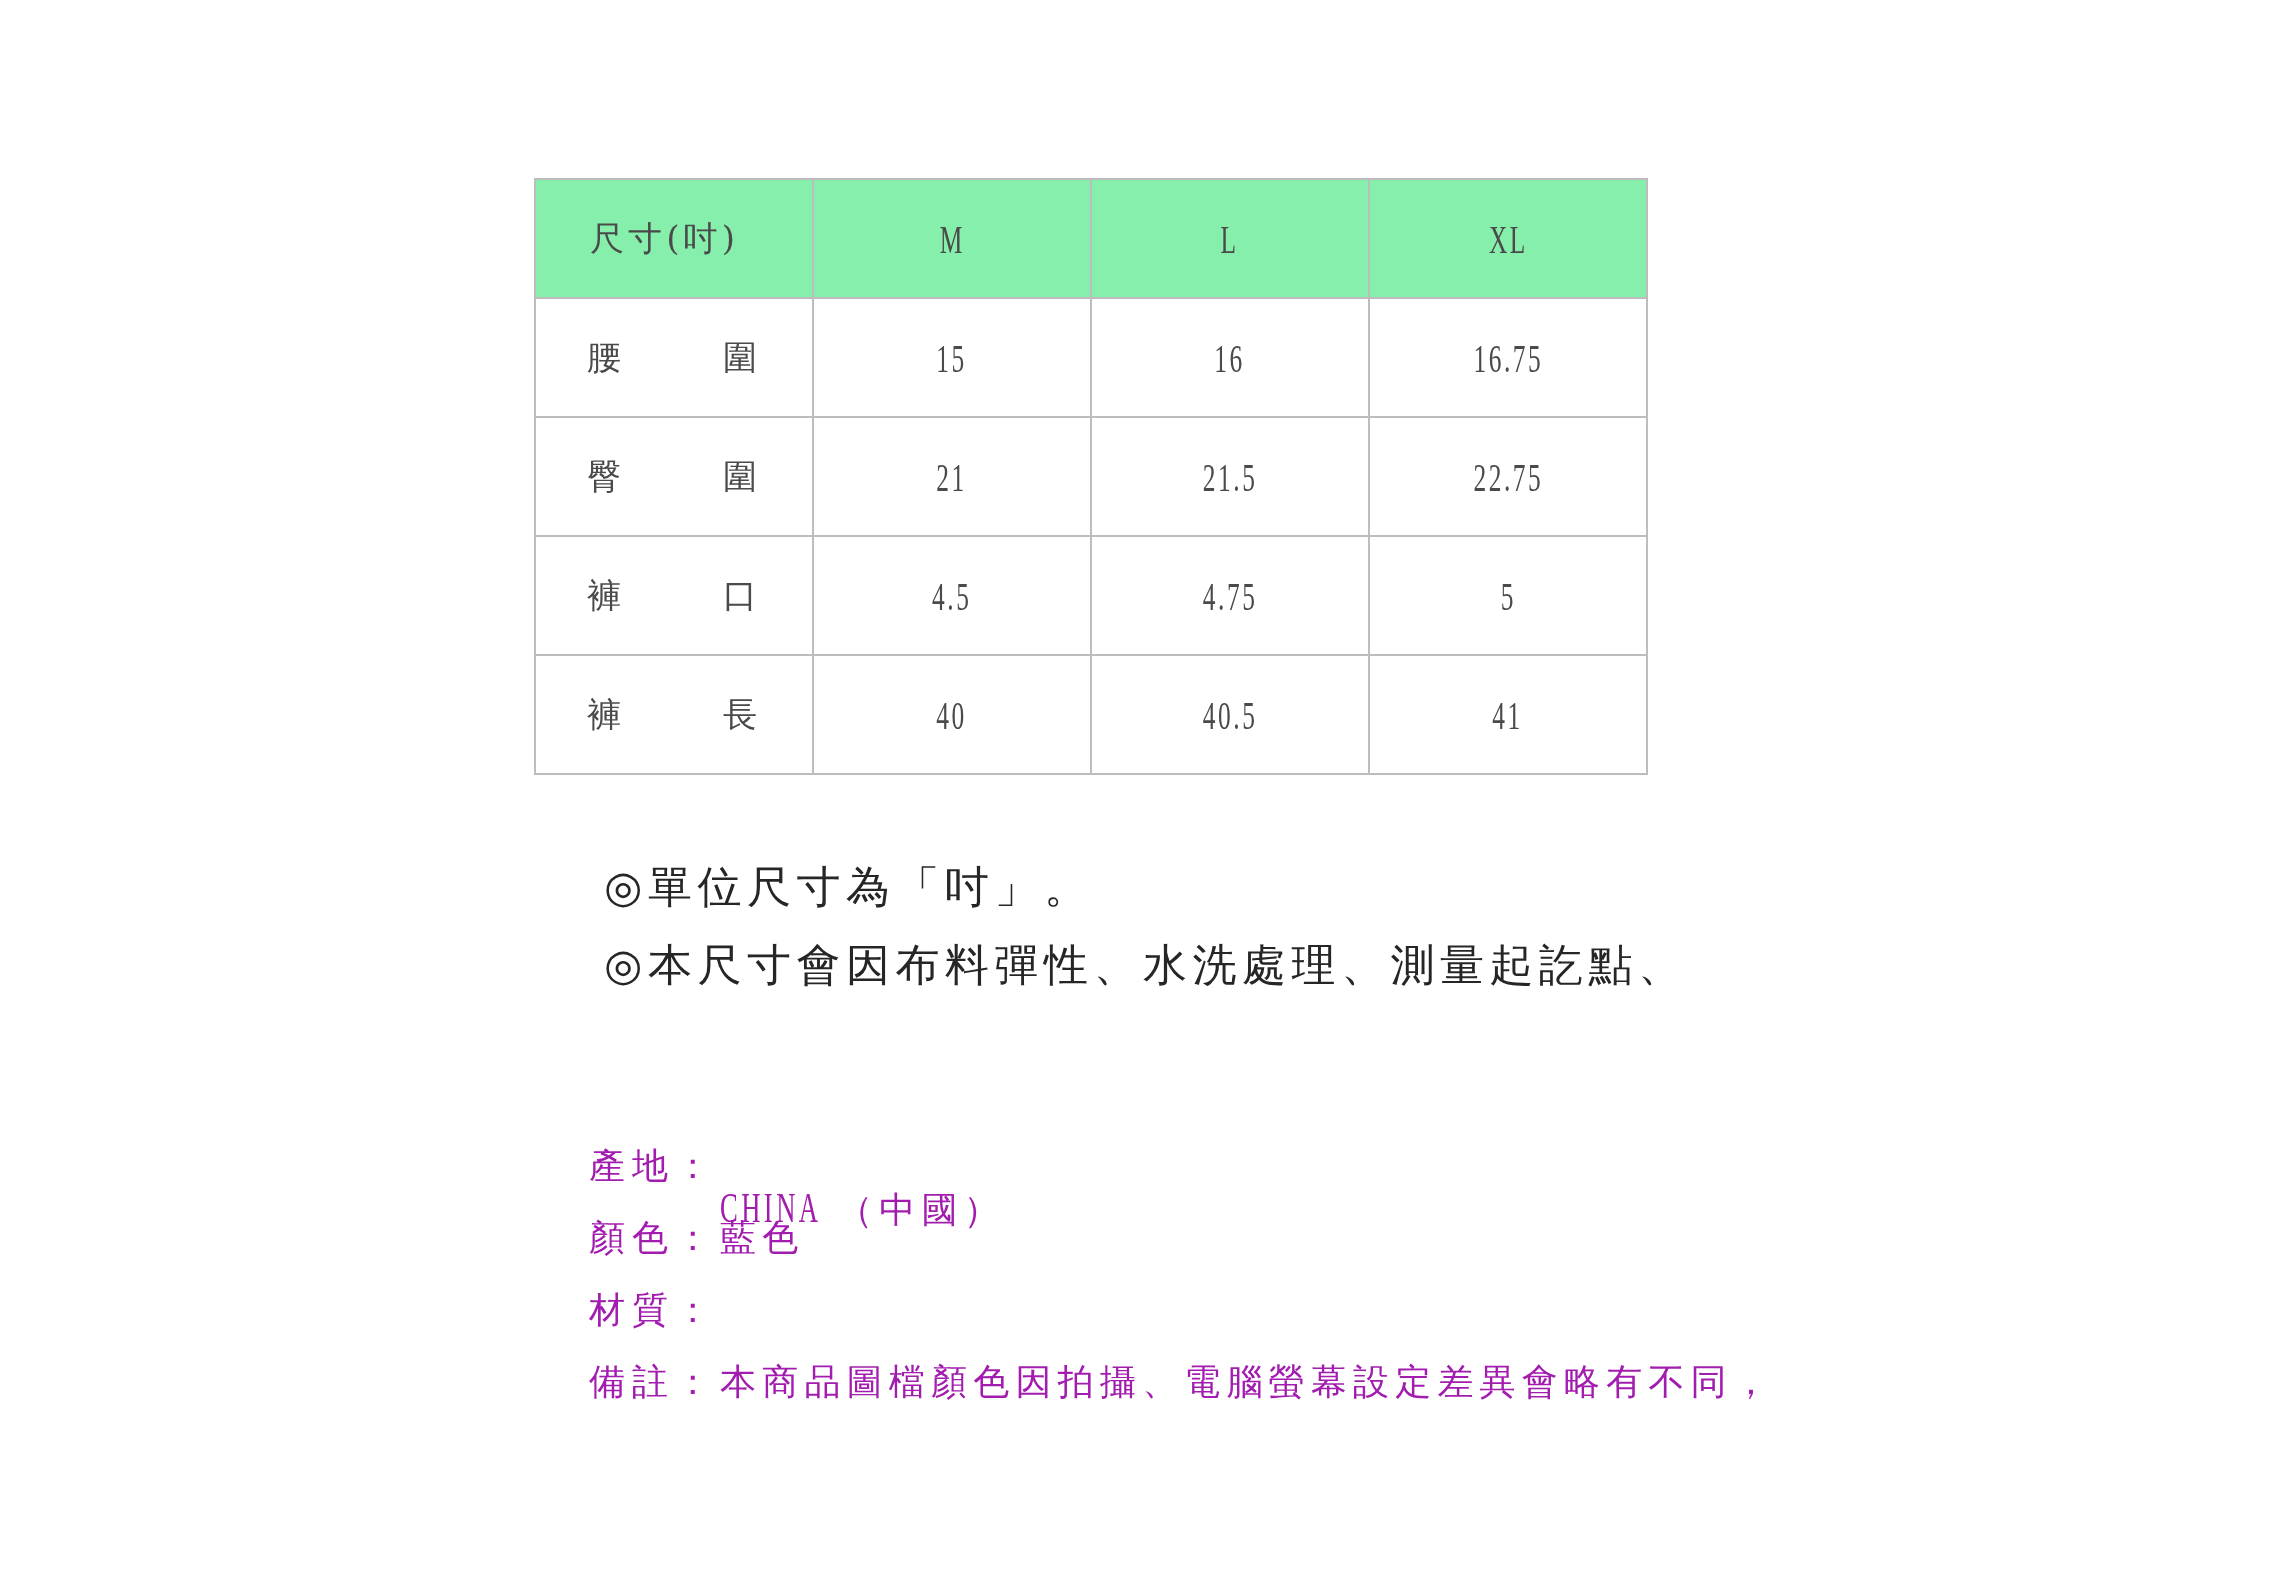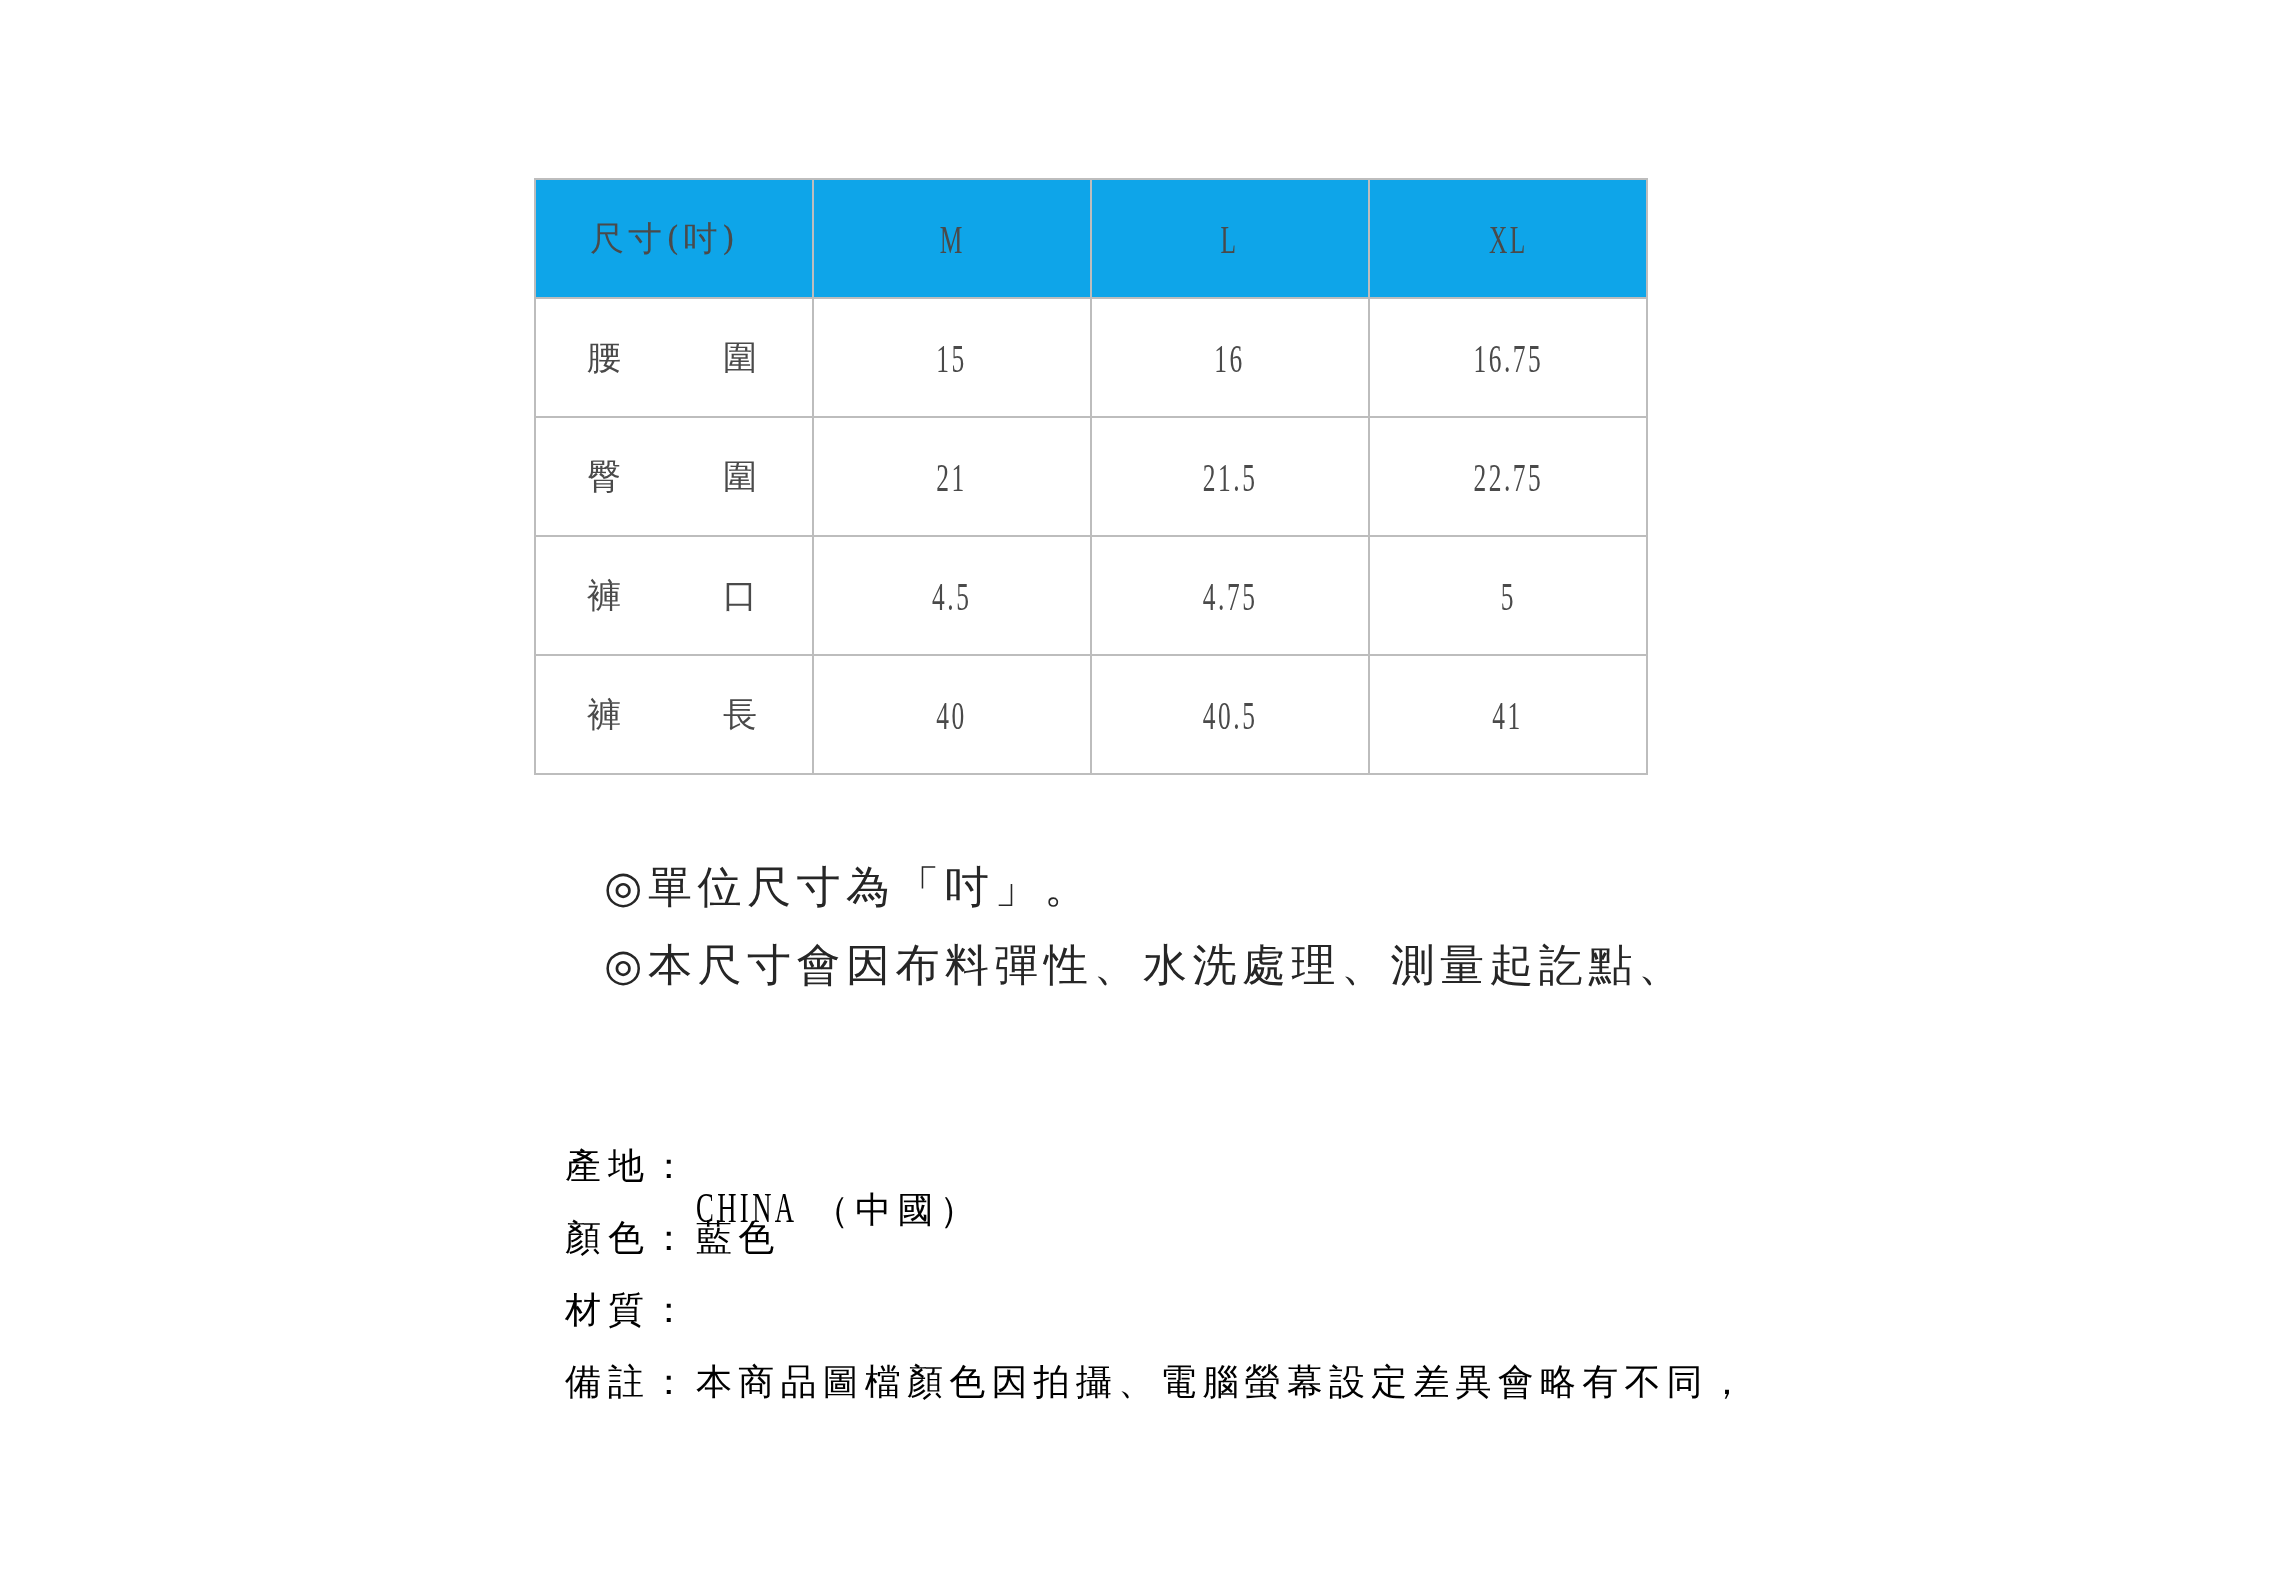--- a/index.html
+++ b/index.html
@@ -26,21 +26,21 @@
     border: 2.1px solid #bdbdbd;
     height: 117px;
     padding: 0;
     text-align: center;
     vertical-align: middle;
     color: #4a4a4a;
     font-weight: normal;
     font-size: 34px;
   }
   .size-table thead th {
-    background: #0ea5e9;
+    background: #86efac;
   }
   .col { width: 278px; }
   .rowhead {
     text-align: left !important;
   }
   .rowhead-inner {
     display: flex;
     justify-content: space-between;
     padding: 0 55px 0 51px;
     font-size: 34px;
@@ -66,23 +66,23 @@
     letter-spacing: 5.5px;
   }
   .note-line {
     height: 78px;
     line-height: 51px;
     white-space: nowrap;
   }
   .note-indent { padding-left: 80px; }
   .specs {
     position: absolute;
-    left: 565px;
+    left: 589px;
     top: 1140px;
-    color: #000000;
+    color: #a21caf;
     font-size: 36px;
   }
   .spec-line {
     height: 72px;
     line-height: 52px;
     white-space: nowrap;
     display: flex;
   }
   .spec-label {
     width: 131px;

